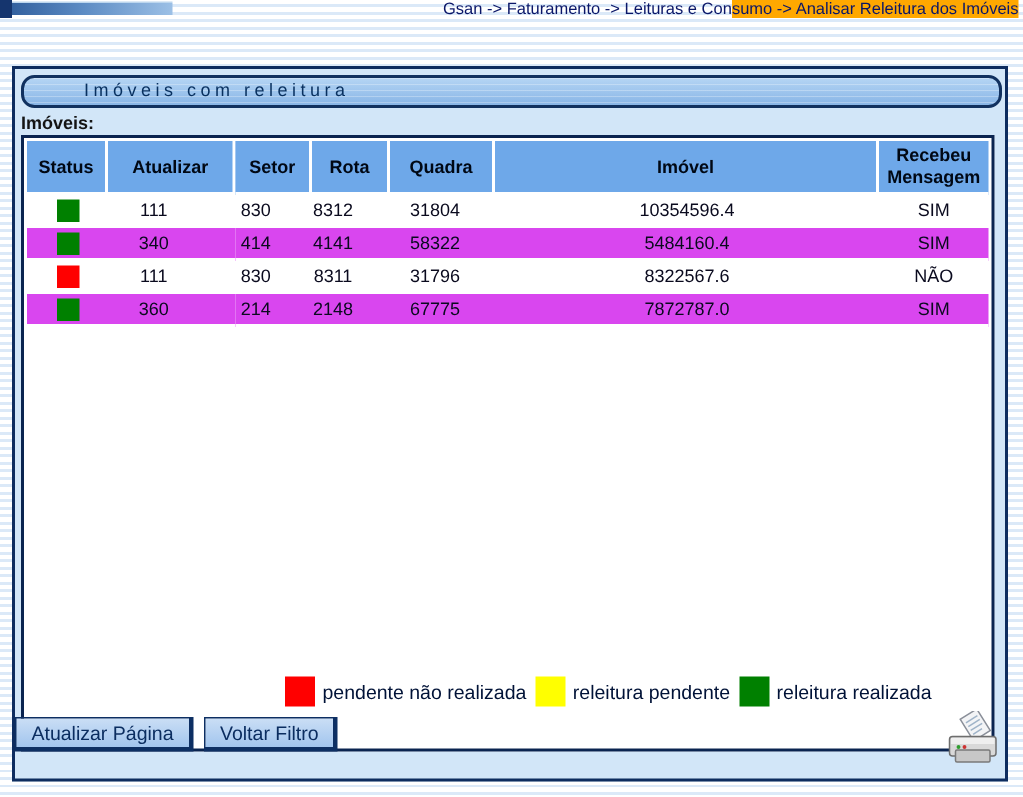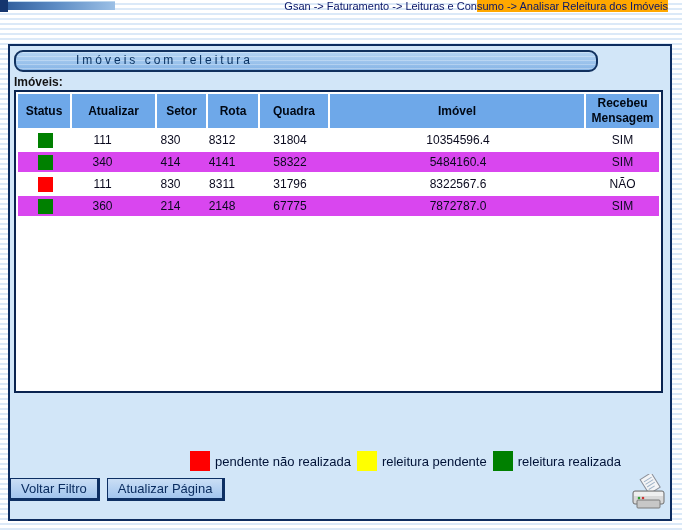--- a/index.html
+++ b/index.html
@@ -9,39 +9,39 @@
   .screen {
     position:relative; width:682px; height:531px; overflow:hidden;
     background:repeating-linear-gradient(180deg,#ffffff 0 3px,#dbe9f8 3px 5px);
   }
 
   
   .navy-block { position:absolute; left:0; top:0; width:8px; height:12px; background:#15356e; }
   .grad-bar { position:absolute; left:8px; top:1px; width:107px; height:9px;
     background:linear-gradient(90deg,#33619f 0%,#5d8cc4 45%,#9cc0e6 100%);
     border-top:1px solid #bcd6ee; }
-  .breadcrumb { position:absolute; top:0; right:14px; height:13px; line-height:13px;
+  .breadcrumb { position:absolute; top:0; right:3px; height:13px; line-height:13px;
     font-size:11px; color:#0a1668; white-space:nowrap; }
   .breadcrumb .hl { color:#0a1668; }
 
   
   .panel { position:absolute; left:8px; top:44px; width:664px; height:477px;
     background:#d2e6f8; border:2px solid #0d2c5f; }
 
-  .title-bar { position:absolute; left:14px; top:50px; width:584px; height:22px;
+  .title-bar { position:absolute; left:14px; top:50px; width:654px; height:22px;
     border:2px solid #11315f; border-radius:9px;
     background:
       repeating-linear-gradient(180deg,rgba(255,255,255,.28) 0 1px,rgba(255,255,255,0) 1px 4px),
       linear-gradient(180deg,#b5d5f4 0%,#88b5e6 100%);
-    line-height:17px; padding-left:60px; font-size:12px; letter-spacing:3px; color:#08305f; }
+    line-height:17px; padding-left:40px; font-size:12px; letter-spacing:3px; color:#08305f; }
 
   .section-label { position:absolute; left:14px; top:75px; font-size:12px; font-weight:bold; color:#141414; }
 
   
-  .table-box { position:absolute; left:14px; top:90px; width:649px; height:303px;
+  .table-box { position:absolute; left:14px; top:90px; width:649px; height:411px;
     border:2px solid #0a2450; background:#ffffff; padding:2px; }
   table { width:100%; border-collapse:separate; border-spacing:0; table-layout:fixed; }
   col.c1{width:54px} col.c2{width:85px} col.c3{width:51px} col.c4{width:52px}
   col.c5{width:70px} col.c6{width:256px} col.c7{width:73px}
   th { height:36px; background:#6ea8e9; color:#000814; font-size:12px; font-weight:bold;
     text-align:center; vertical-align:middle; border-right:2px solid #ffffff;
     border-bottom:2px solid #ffffff; line-height:15px; padding:0 2px; }
   th:last-child { border-right:none; }
   td { height:22px; font-size:12px; color:#0a0a1e; text-align:center; vertical-align:middle;
     border-bottom:2px solid #ffffff; padding:0; }
@@ -148,22 +148,22 @@
   <div class="legend">
     <span class="lsq" style="background: rgb(255, 0, 0);"></span>
     <span class="lbl">pendente não realizada</span>
     <span class="lsq" style="background: rgb(255, 255, 0);"></span>
     <span class="lbl">releitura pendente</span>
     <span class="lsq" style="background: rgb(0, 128, 0);"></span>
     <span class="lbl">releitura realizada</span>
   </div>
 
   <div class="buttons">
+    <button class="btn">Atualizar Página</button>
     <button class="btn">Voltar Filtro</button>
-    <button class="btn">Atualizar Página</button>
   </div>
 
   <div class="printer">
     <svg viewBox="0 0 38 38" width="38" height="38" aria-hidden="true">
       <g transform="rotate(-32 20 10)">
         <rect x="14" y="1" width="13" height="17" fill="#f3f4f6" stroke="#8a8f99" stroke-width="1"></rect>
         <line x1="16" y1="5" x2="25" y2="5" stroke="#9fb3c8" stroke-width="1"></line>
         <line x1="16" y1="8" x2="25" y2="8" stroke="#9fb3c8" stroke-width="1"></line>
         <line x1="16" y1="11" x2="25" y2="11" stroke="#9fb3c8" stroke-width="1"></line>
         <line x1="16" y1="14" x2="23" y2="14" stroke="#9fb3c8" stroke-width="1"></line>

